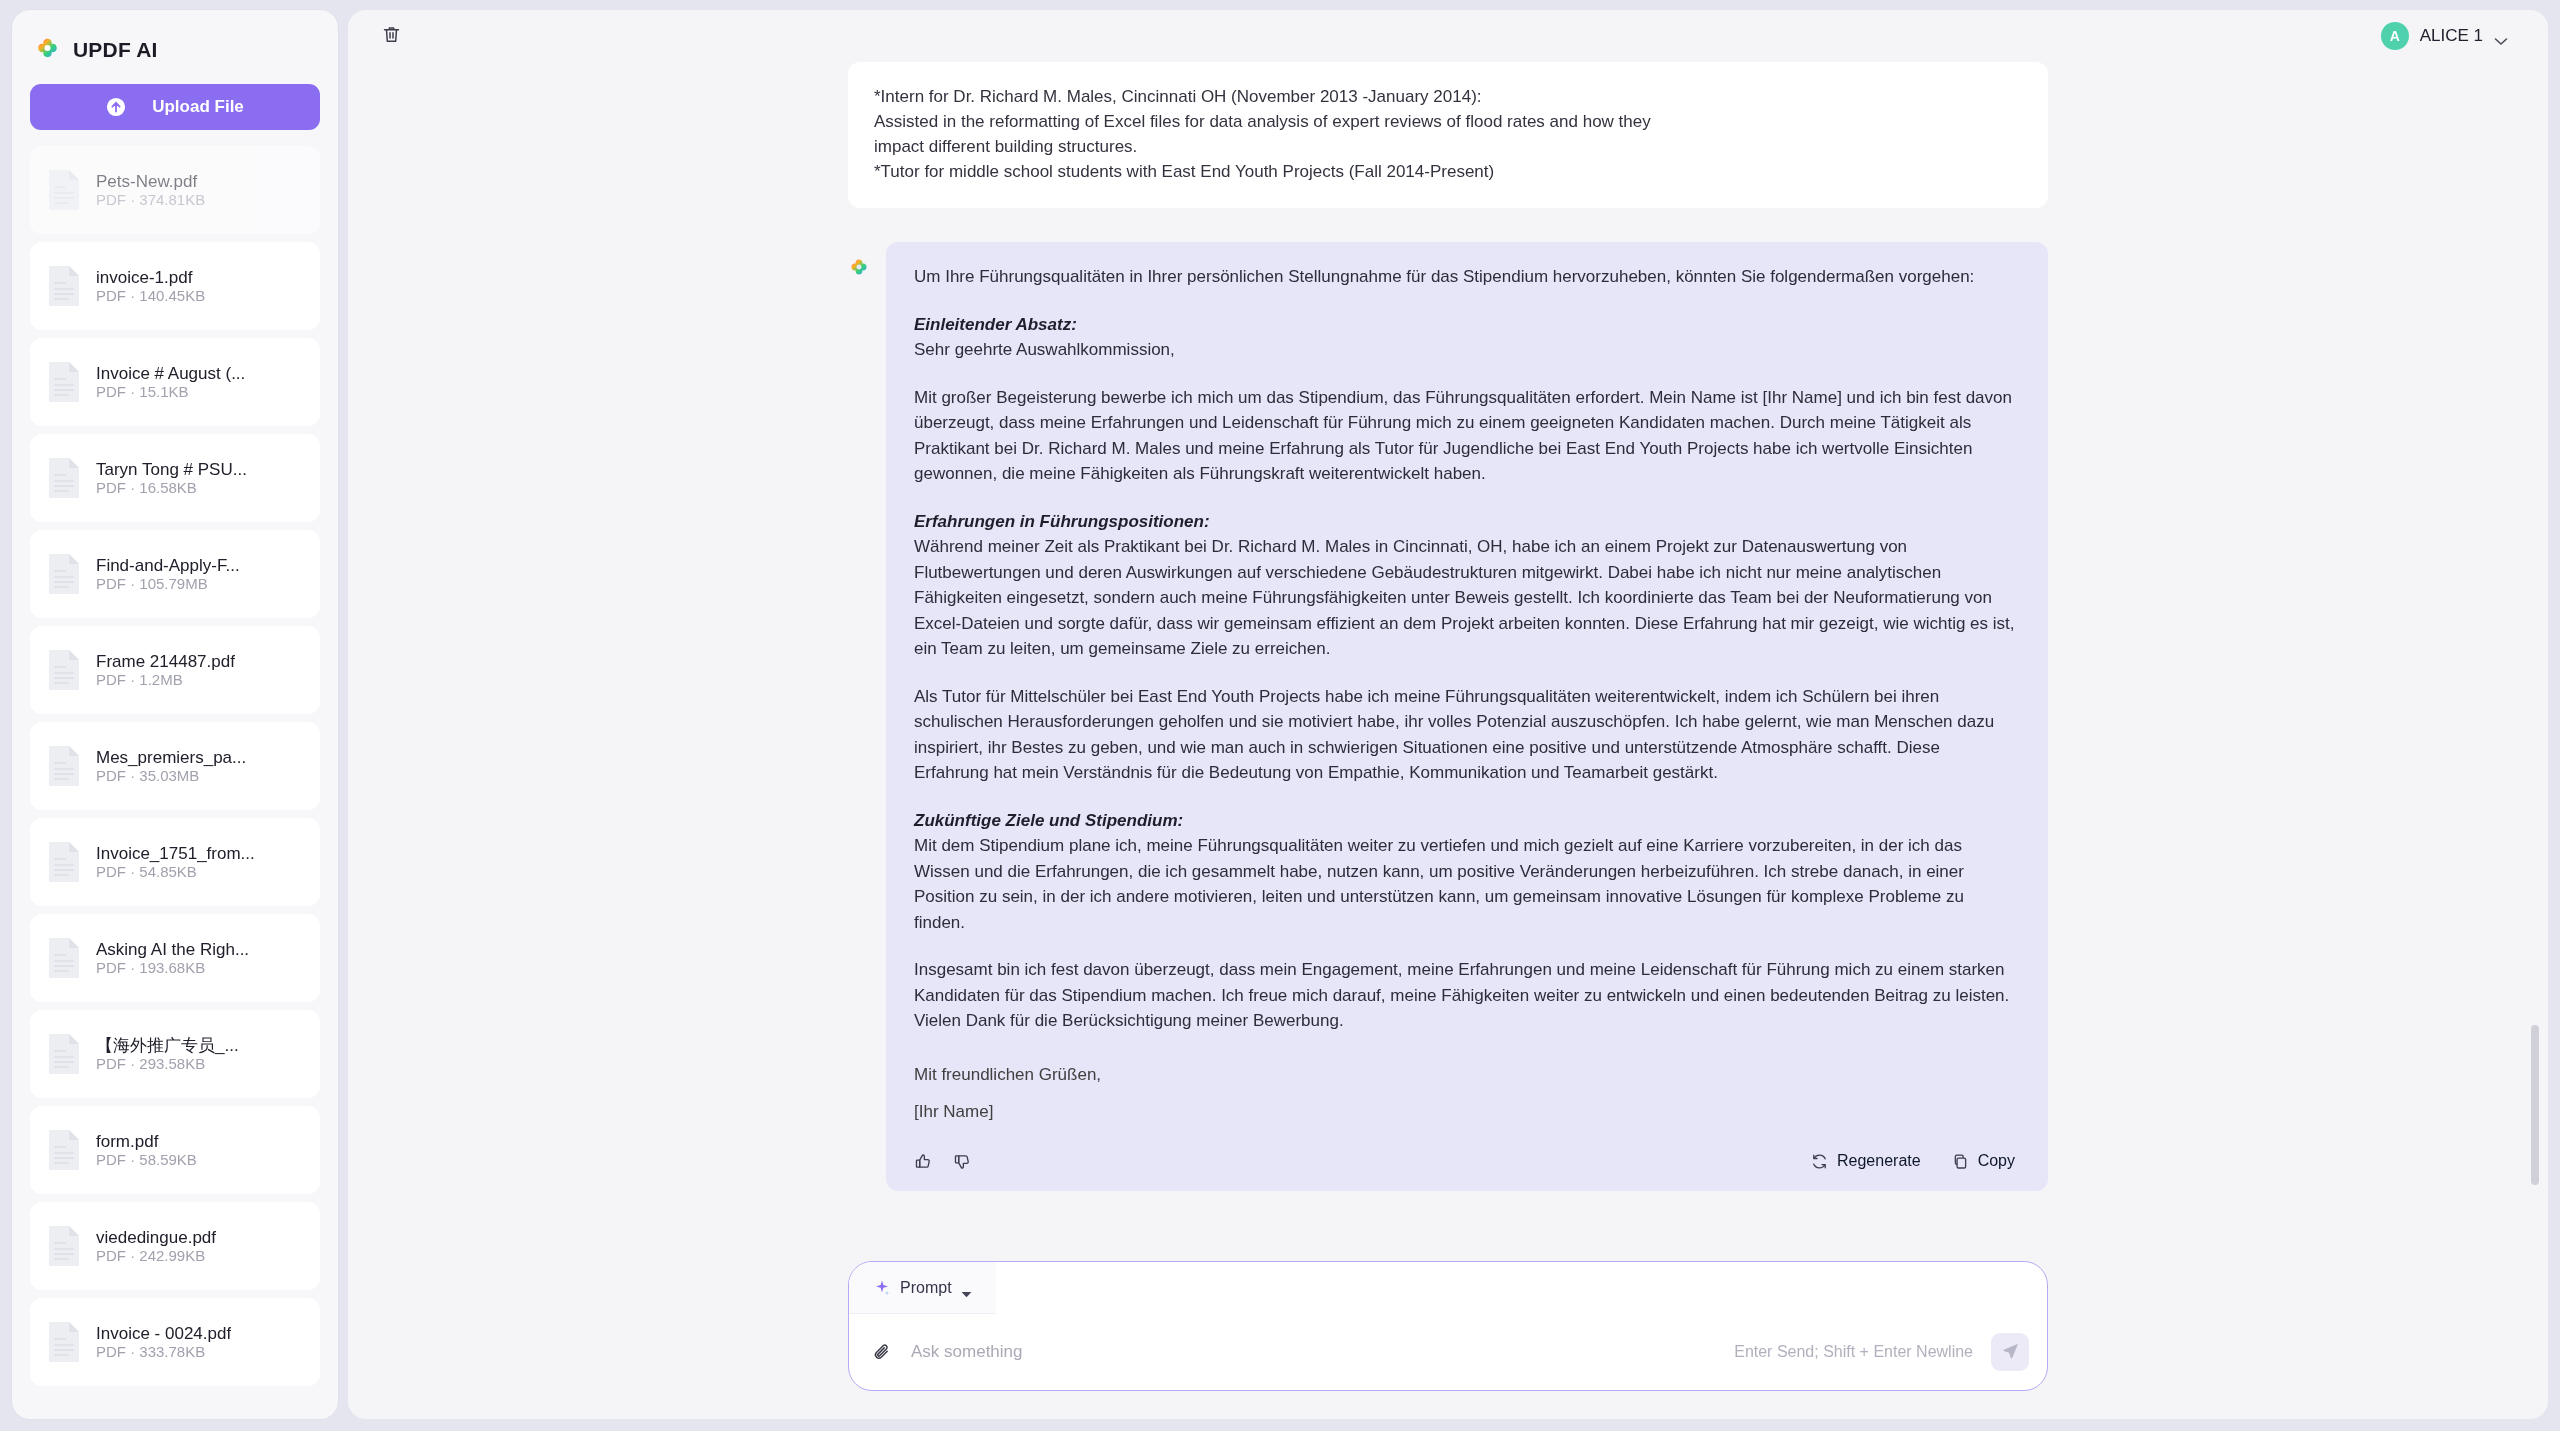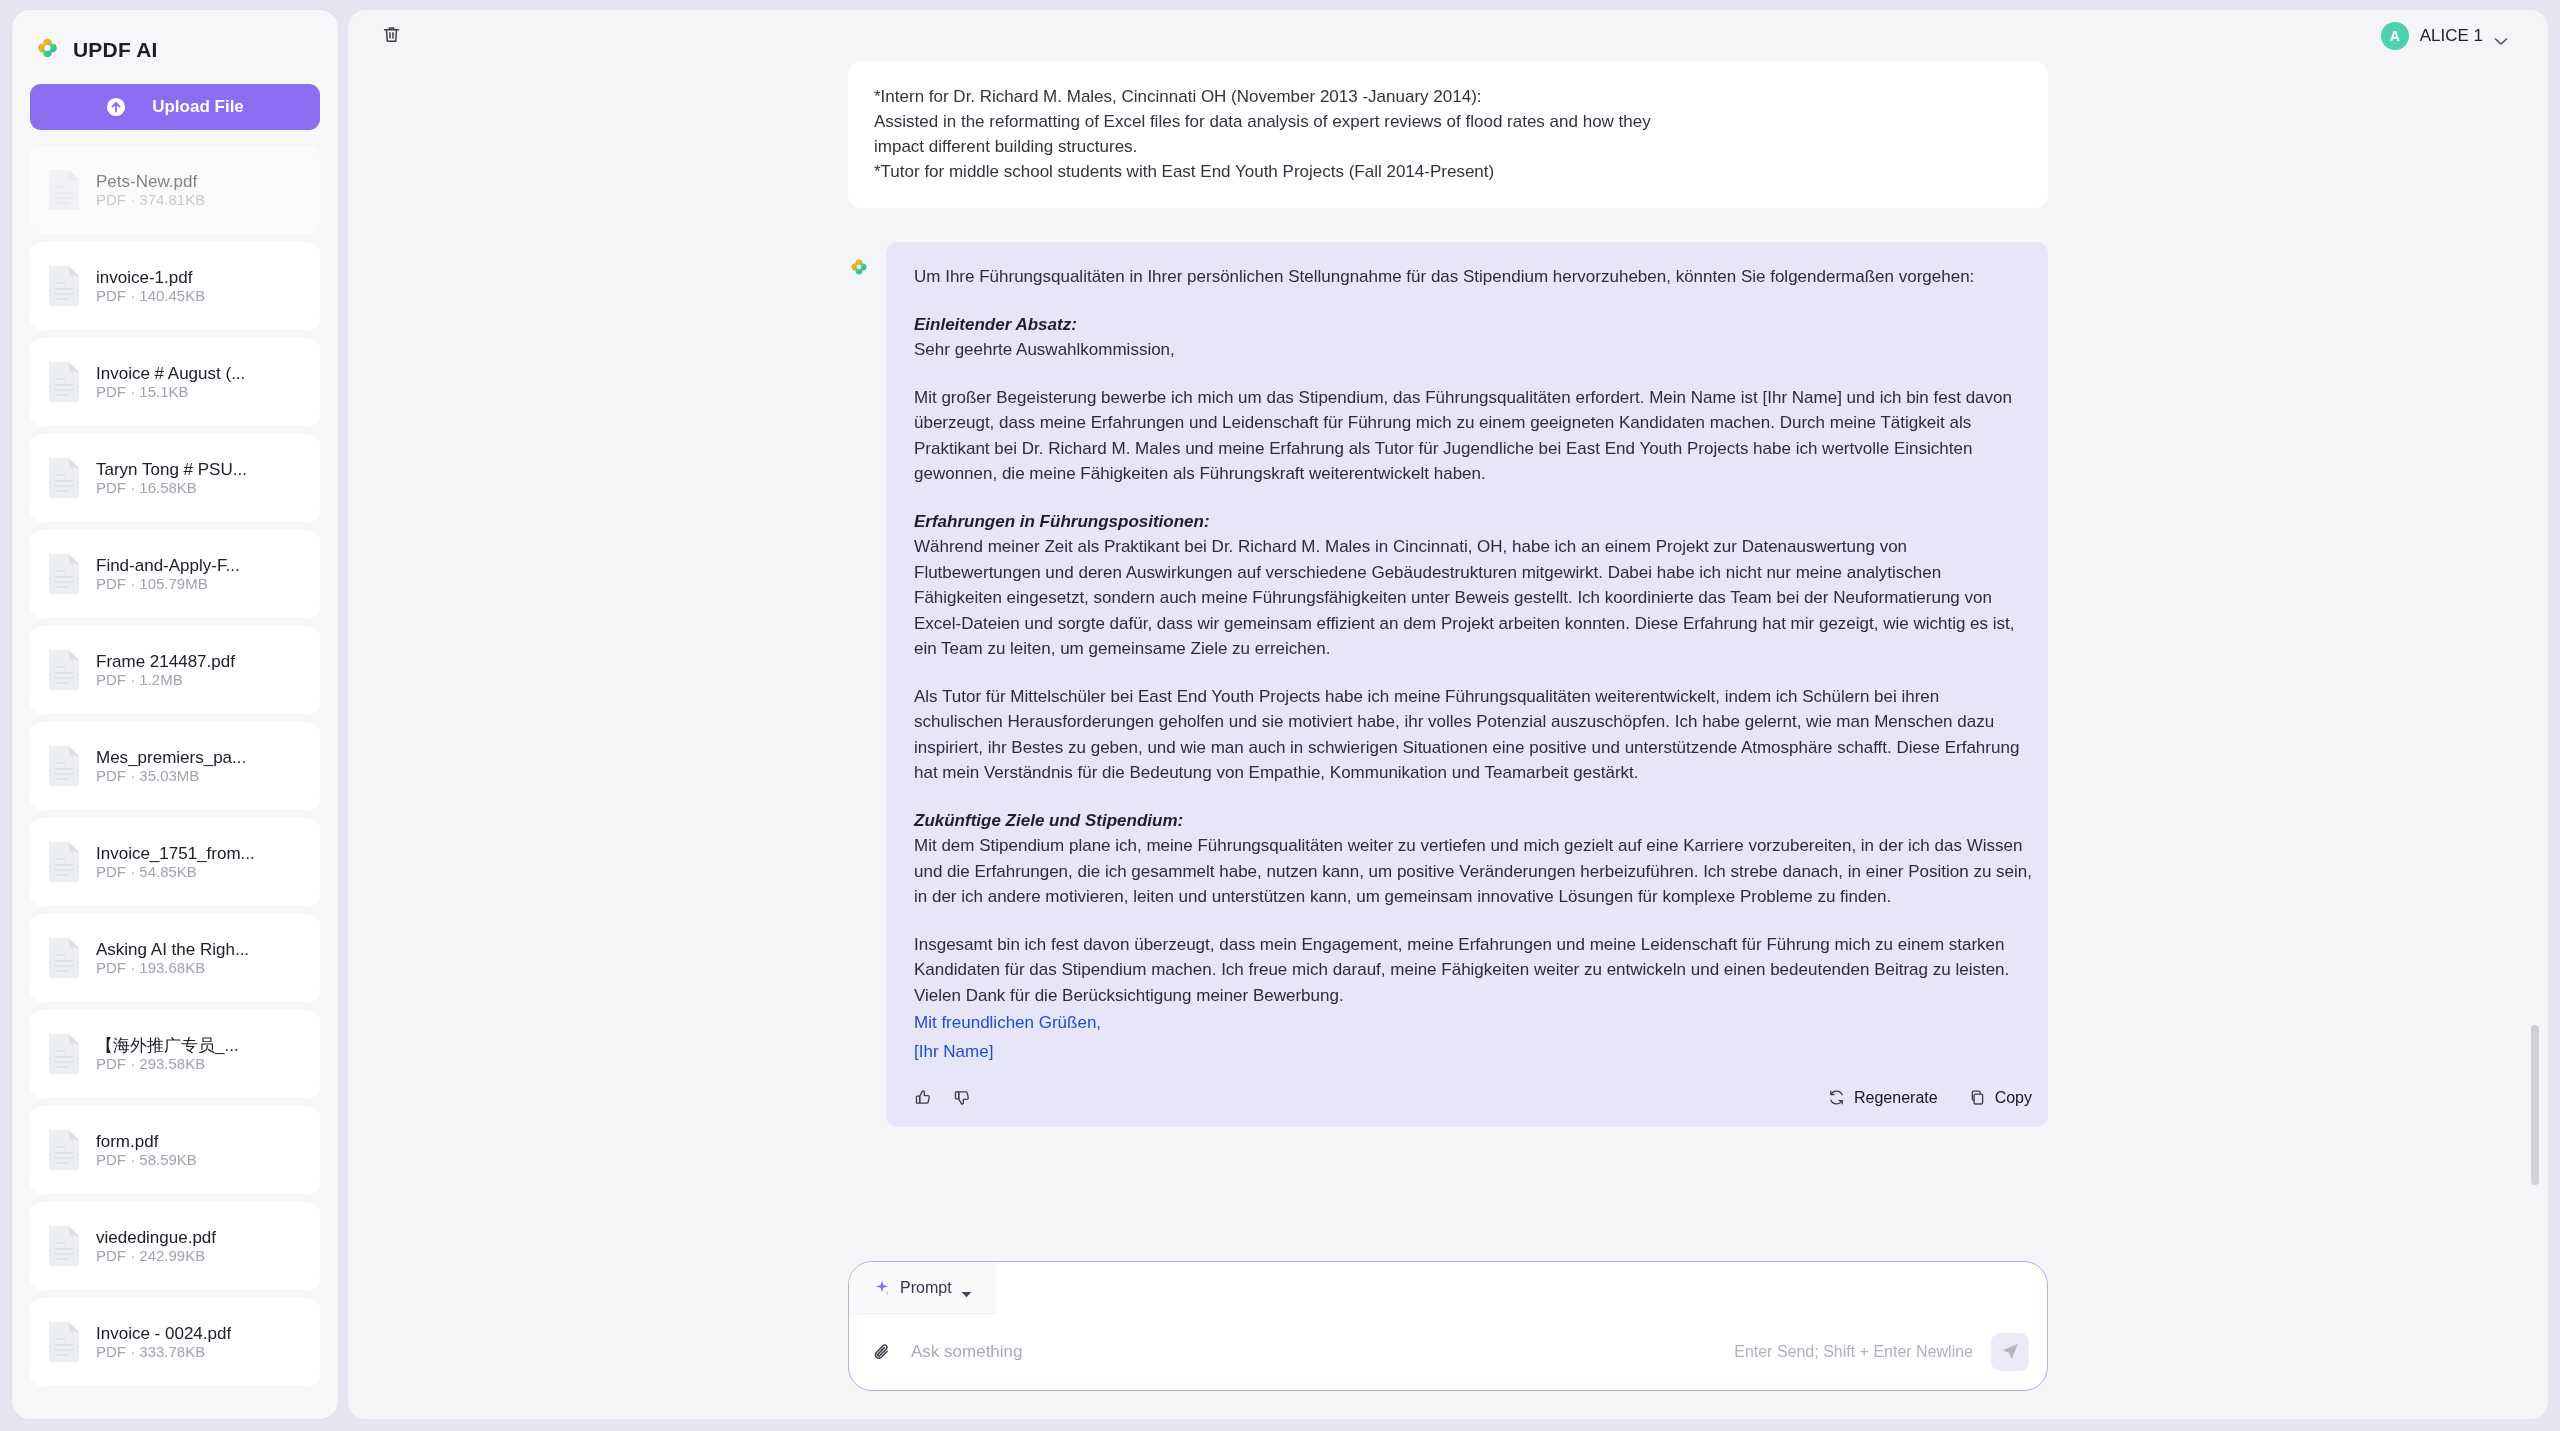--- a/index.html
+++ b/index.html
@@ -77,27 +77,27 @@
     background: #ffffff; border-radius: 12px;
     padding: 22px 26px 24px 26px;
     font-size: 17px; line-height: 25px; color: #33333f;
     white-space: pre-line;
   }
 
   .ai-row { display: flex; gap: 16px; margin-top: 34px; align-items: flex-start; }
   .ai-avatar { width: 22px; height: 22px; flex: 0 0 22px; margin-top: 16px; }
   .ai-bubble {
     flex: 1; background: #e7e5f8; border-radius: 12px;
-    padding: 22px 16px 16px 28px;
+    padding: 22px 33px 16px 28px;
   }
   .ai-p { font-size: 17px; line-height: 25.5px; color: #2d2d3a; }
   .ai-p.gap { margin-top: 22px; }
   .ai-p.tight { margin-top: 0; }
   .ai-h { font-size: 17px; line-height: 25.5px; color: #1f1f2c; font-weight: 700; font-style: italic; margin-top: 22px; }
-  .ai-sign { font-size: 17px; line-height: 29px; color: #1d4ed8; white-space: pre-line; }
+  .ai-sign { font-size: 17px; line-height: 37px; color: #404040; margin-top: 22px; white-space: pre-line; }
 
   .ai-actions { display: flex; align-items: center; margin-top: 22px; padding-bottom: 4px; }
   .act-left { display: flex; gap: 20px; }
   .act-right { margin-left: auto; display: flex; gap: 30px; }
   .act-btn { display: flex; align-items: center; gap: 8px; cursor: pointer; font-size: 16px; color: #0f172a; }
   .act-ico { width: 19px; height: 19px; flex: 0 0 19px; }
 
   
   .composer-area { flex: 0 0 auto; display: flex; justify-content: center; padding: 26px 26px 28px 26px; }
   .composer {

